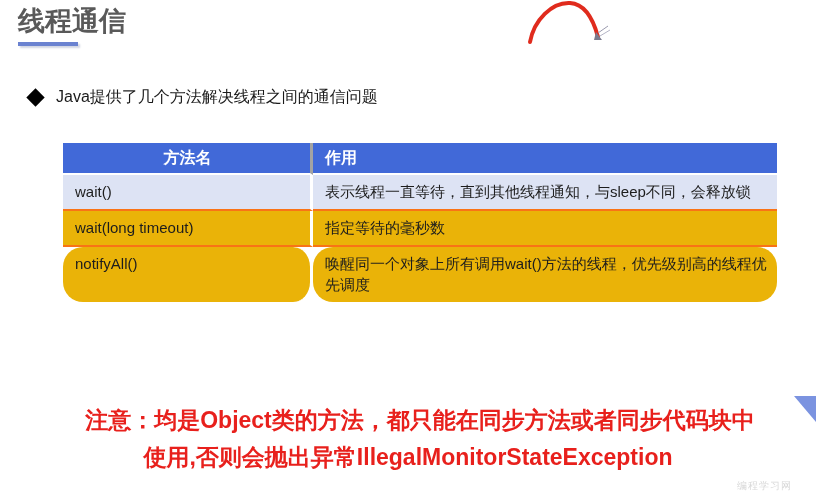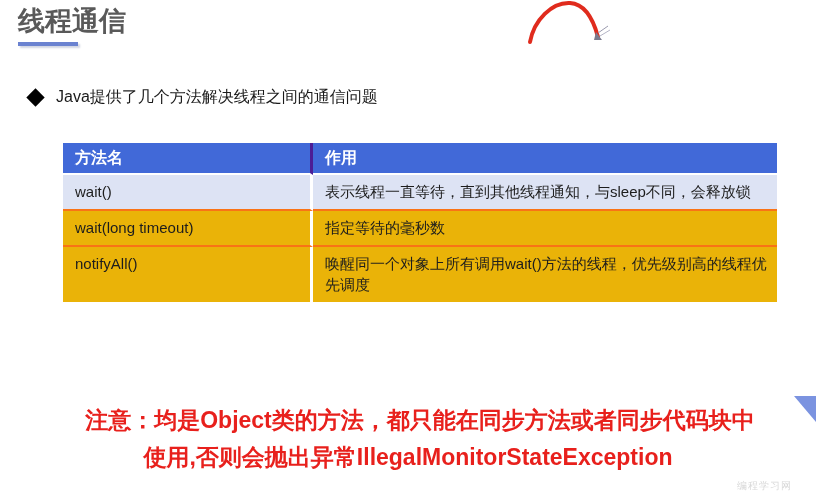--- a/index.html
+++ b/index.html
@@ -96,26 +96,26 @@
     background: #4169d8;
     color: #ffffff;
     font-weight: bold;
     font-size: 16px;
     text-align: left;
     height: 20px;
     padding-top: 4px;
     padding-bottom: 5px;
     border-bottom: 2px solid #ffffff;
   }
-  .table th.col-a { border-right: 3px solid #4c1d95; }
+  .table th.col-a { border-right: 3px solid #a3a3a3; text-align: center; }
   .table td.col-a { border-right: 3px solid #ffffff; }
   .row-a td { background: #dde3f4; }
   .row-b td { background: #eab308; }
   .table td { border-bottom: 2px solid #f97316; }
-  .table tr:last-child td { border-bottom: none; }
+  .table tr:last-child td { border-bottom: none; border-radius: 20px; }
   .cell-desc { white-space: normal; }
 
   
   .warn {
     position: absolute;
     left: 0px;
     top: 404px;
     width: 816px;
     text-align: center;
     color: #e8201c;

